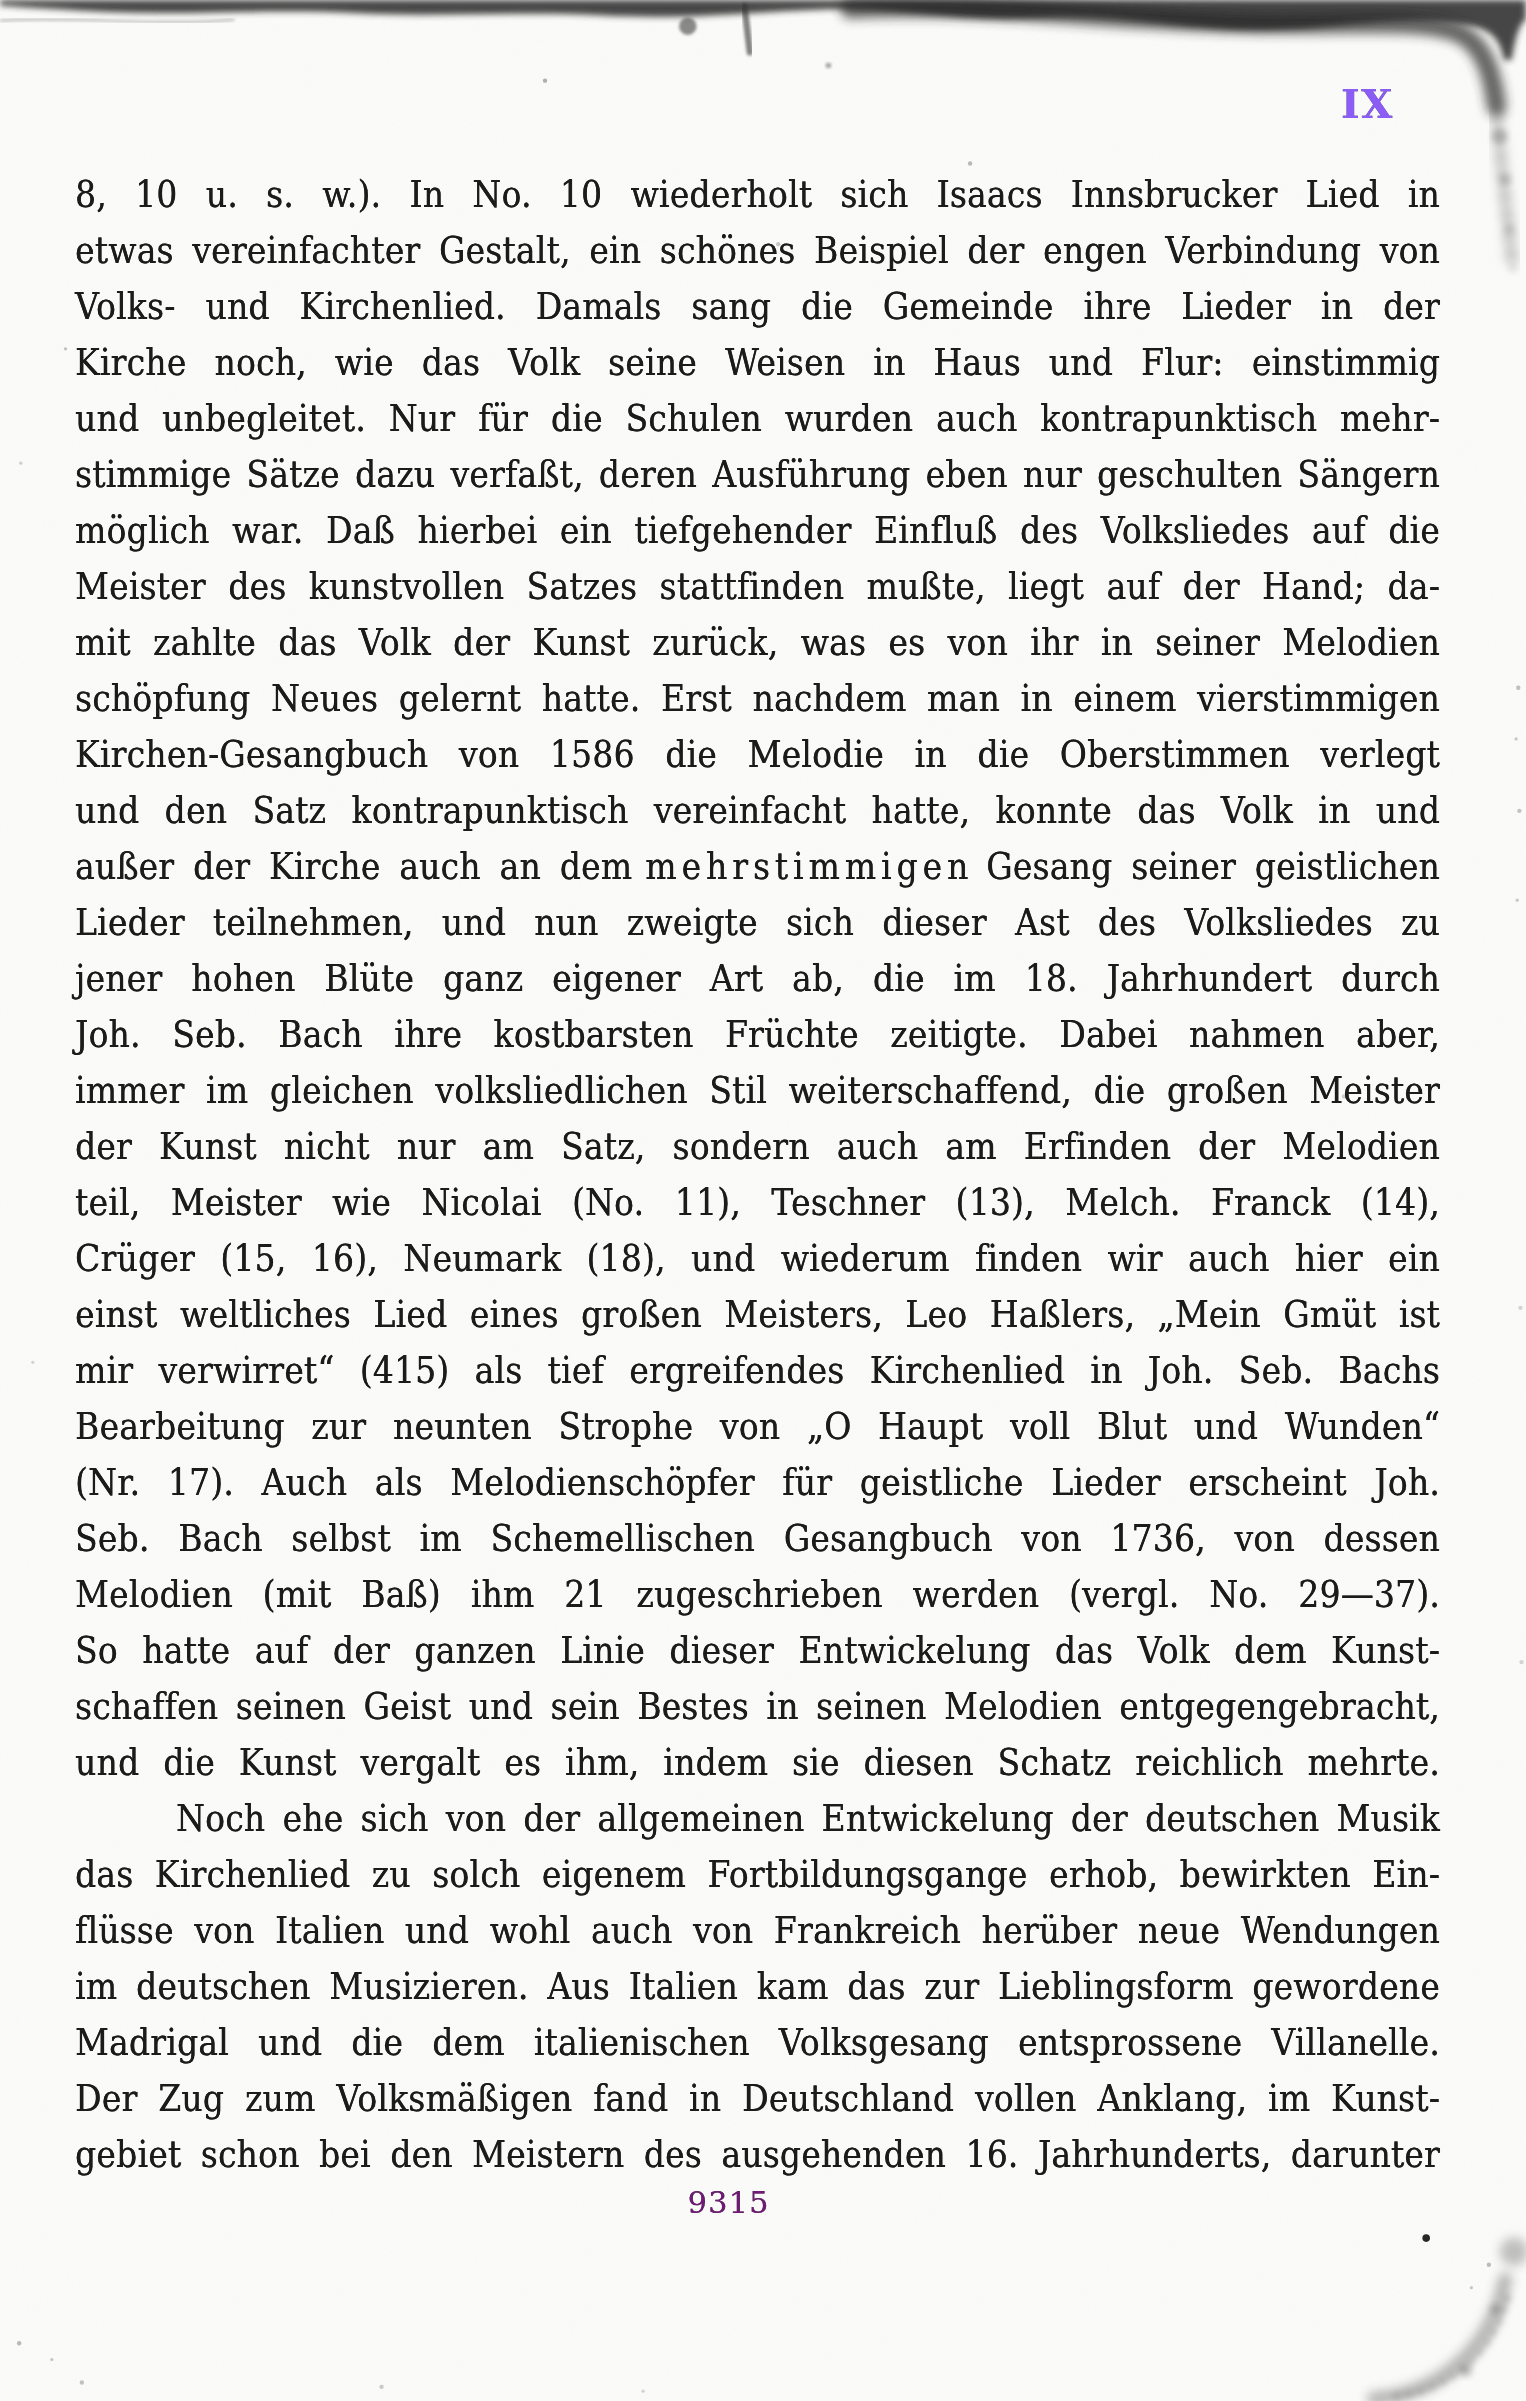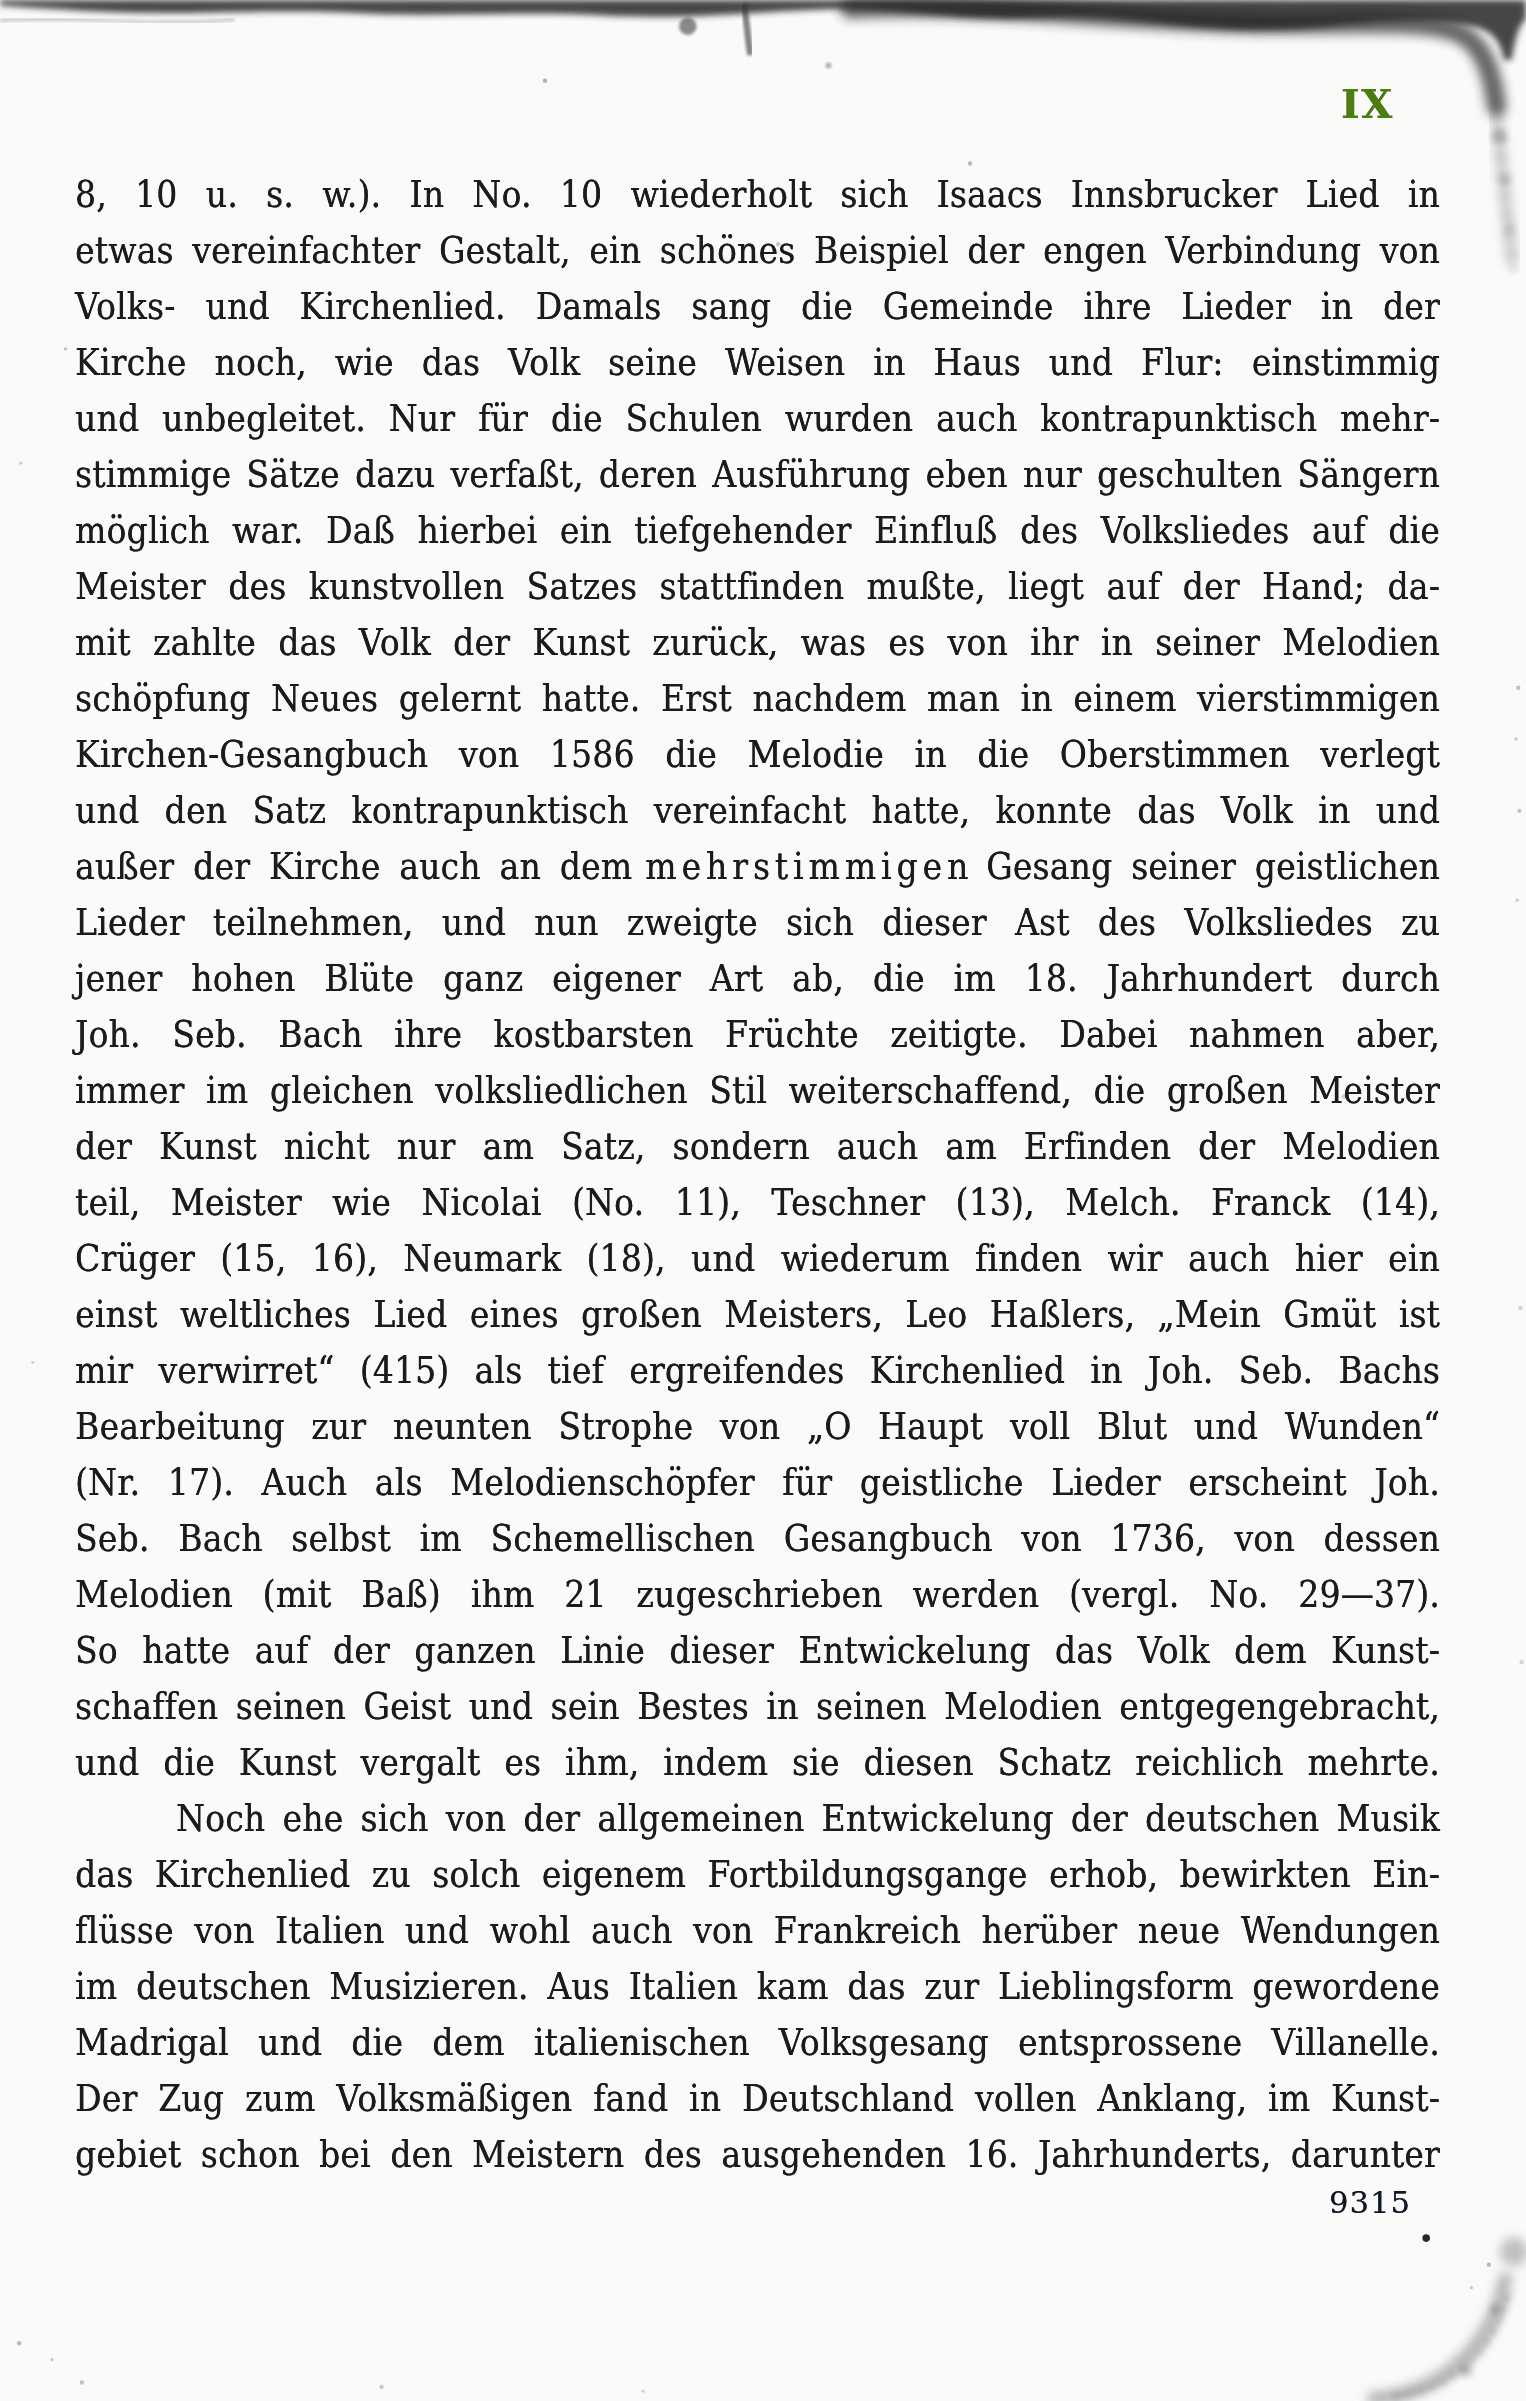--- a/index.html
+++ b/index.html
@@ -19,21 +19,21 @@
     position: absolute; left: 0; top: 0;
     width: 1526px; height: 2401px;
     pointer-events: none;
   }
   .pagenum {
     position: absolute;
     top: 80px; right: 132px;
     font-size: 40px;
     font-weight: bold;
     letter-spacing: 1.6px;
-    color: #4d7c0f;
+    color: #8b5cf6;
     text-shadow: 0 0 0.5px rgba(10,10,10,0.8);
   }
   .textblock {
     position: absolute;
     left: 46px; top: 166px;
     width: 1365px;
     margin-left: 29px;
   }
   .line {
     height: 56px;
@@ -51,24 +51,24 @@
   }
   .line.indent { text-indent: 101px; }
   .sperr {
     letter-spacing: 0.15em;
     margin: 0 13px;
   }
   .footer {
     position: absolute;
     left: 46px; top: 2185px;
     width: 1365px;
-    text-align: right;
+    text-align: center;
     font-size: 30.5px;
     letter-spacing: 1.1px;
-    color: #0f172a;
+    color: #701a75;
     text-shadow: 0.3px 0 0 rgba(22,22,22,0.8);
   }
 </style>
 </head>
 <body>
 
 <div class="page">
 
   <svg class="artifacts" viewBox="0 0 2800 4406" xmlns="http://www.w3.org/2000/svg">
     <defs>

